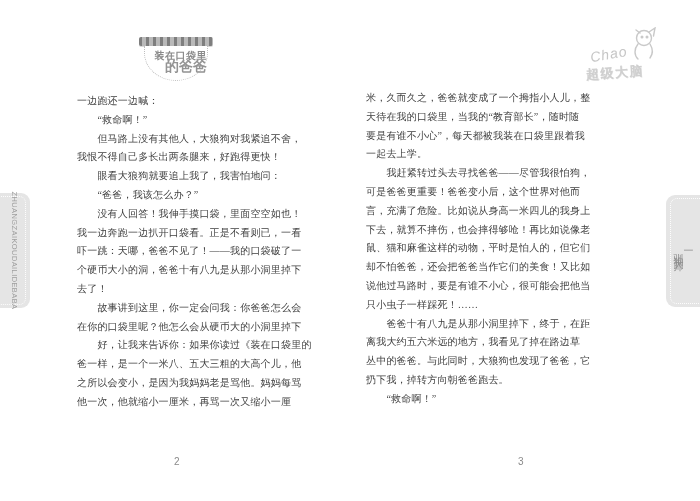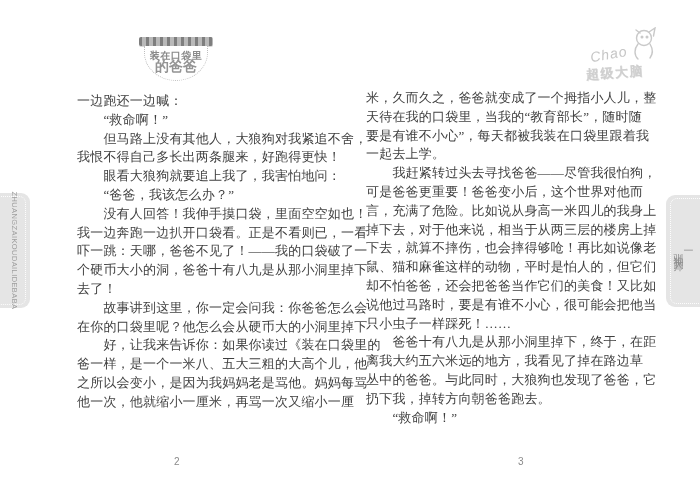--- a/index.html
+++ b/index.html
@@ -1,30 +1,30 @@
 <!DOCTYPE html>
 <html><head>
 <meta charset="utf-8">
 <style>
   html,body{margin:0;padding:0;background:#ffffff;}
   #screen{position:relative;width:700px;height:501px;background:#ffffff;overflow:hidden;
           font-family:"Liberation Serif",serif;}
 
   
-  .text-col{position:absolute;width:258px;color:#3f3f3f;font-size:13px;}
+  .text-col{position:absolute;width:258px;color:#3f3f3f;font-size:10px;}
   .text-col .line{height:18.8px;line-height:18.8px;white-space:nowrap;letter-spacing:0.2px;}
 
   
   .badge{position:absolute;left:142px;top:37px;width:68px;height:46px;}
   .badge-banner{position:absolute;left:-3px;top:0;width:74px;height:9px;background:#b3b3b3;
     background-image:repeating-linear-gradient(90deg,#7e7e7e 0 3px,#b9b9b9 3px 7px);
     border-radius:2px;box-shadow:0 1px 0 #d9d9d9;}
   .badge-body{position:absolute;left:2px;top:9px;width:62px;height:34px;background:#fff;
     border:1.5px dotted #bdbdbd;border-top:none;border-radius:0 0 34px 34px / 0 0 30px 30px;
-    text-align:center;}
+    text-align:right;}
   .badge-t1{font-weight:bold;font-size:10px;color:#8a8a8a;line-height:13px;margin-top:3px;letter-spacing:0.5px;}
   .badge-t2{font-weight:bold;font-size:14px;color:#949494;line-height:9px;}
 
   
   .logo-right{position:absolute;left:584px;top:27px;width:76px;height:54px;}
   .logo-chao{position:absolute;left:6px;top:19px;font-size:14px;color:#c6c6c6;
     font-family:"Liberation Sans",sans-serif;font-style:italic;transform:rotate(-10deg);letter-spacing:1px;}
   .logo-dog{position:absolute;left:44px;top:0px;width:30px;height:36px;}
   .logo-title{position:absolute;left:2px;top:37px;font-size:13px;font-weight:bold;color:#cfcfcf;
     letter-spacing:1.5px;white-space:nowrap;transform:rotate(-4deg);
@@ -117,21 +117,20 @@
     </div>
 
   <div class="text-col" style="left:366px;top:89px;">
       <div class="line">米，久而久之，爸爸就变成了一个拇指小人儿，整</div>
       <div class="line">天待在我的口袋里，当我的“教育部长”，随时随</div>
       <div class="line">要是有谁不小心”，每天都被我装在口袋里跟着我</div>
       <div class="line">一起去上学。</div>
       <div class="line">　　我赶紧转过头去寻找爸爸——尽管我很怕狗，</div>
       <div class="line">可是爸爸更重要！爸爸变小后，这个世界对他而</div>
       <div class="line">言，充满了危险。比如说从身高一米四儿的我身上</div>
-      <div class="line">掉下去，对于他来说，相当于从两三层的楼房上掉</div>
       <div class="line">下去，就算不摔伤，也会摔得够呛！再比如说像老</div>
       <div class="line">鼠、猫和麻雀这样的动物，平时是怕人的，但它们</div>
       <div class="line">却不怕爸爸，还会把爸爸当作它们的美食！又比如</div>
       <div class="line">说他过马路时，要是有谁不小心，很可能会把他当</div>
       <div class="line">只小虫子一样踩死！……</div>
       <div class="line">　　爸爸十有八九是从那小洞里掉下，终于，在距</div>
       <div class="line">离我大约五六米远的地方，我看见了掉在路边草</div>
       <div class="line">丛中的爸爸。与此同时，大狼狗也发现了爸爸，它</div>
       <div class="line">扔下我，掉转方向朝爸爸跑去。</div>
       <div class="line">　　“救命啊！”</div>

